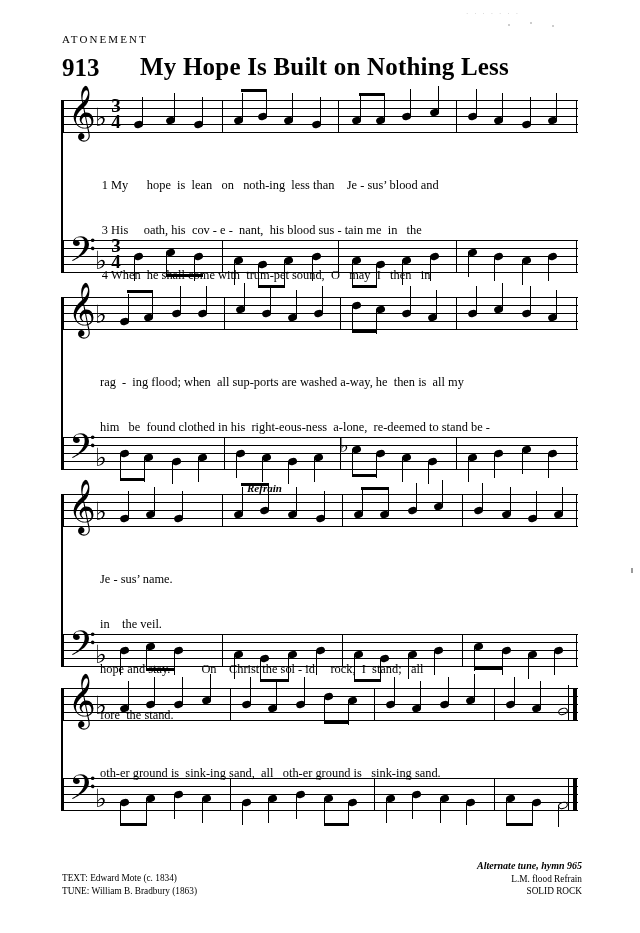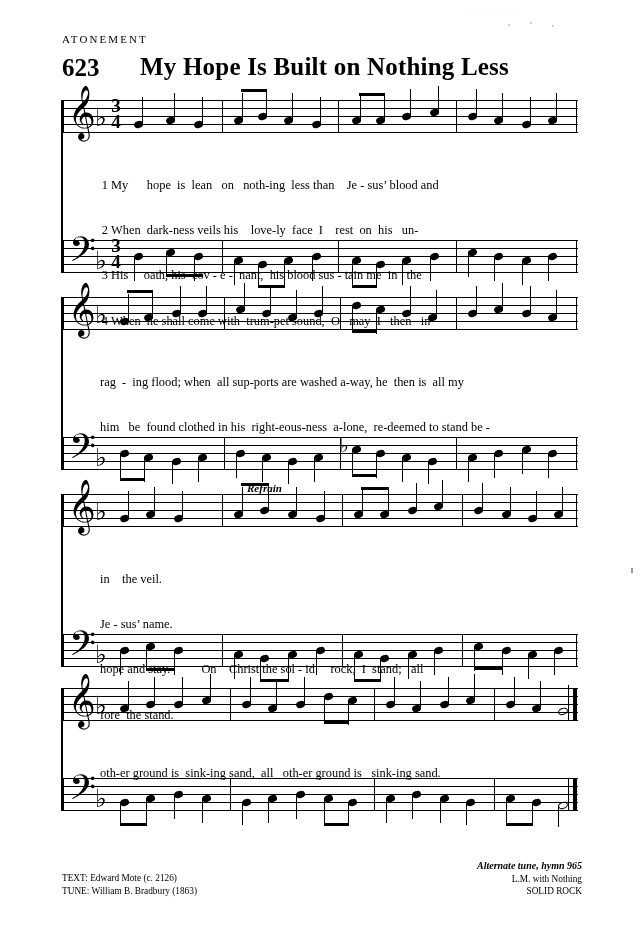--- a/index.html
+++ b/index.html
@@ -247,21 +247,21 @@
 <div class="page">
 
   <div class="scan-noise">· · · · · · ·</div>
   <div class="scan-dot" style="left:508px; top:24px;"></div>
   <div class="scan-dot" style="left:530px; top:22px;"></div>
   <div class="scan-dot" style="left:552px; top:25px;"></div>
   <div class="edge-dot"></div>
 
   <div class="section-label">ATONEMENT</div>
   <div class="title-row">
-    <div class="hymn-number">623</div>
+    <div class="hymn-number">913</div>
     <div class="hymn-title">My Hope Is Built on Nothing Less</div>
   </div>
 
   <div class="system" style="top:100px; height:190px;">
 
     <div class="staff" style="top:0px;">
       <div class="ln"></div>
         <div class="ln"></div>
         <div class="ln"></div>
         <div class="ln"></div>
@@ -308,21 +308,20 @@
         <div class="stem" style="left:440px; top:-7px; height:27px;"></div>
       <div class="note" style="left:460px; top:20.5px;"></div>
         <div class="stem" style="left:468px; top:-3px; height:27px;"></div>
       <div class="note" style="left:486px; top:16.5px;"></div>
         <div class="stem" style="left:494px; top:-7px; height:27px;"></div>
       <div class="bar" style="left:514px;"></div>
     </div>
 
     <div class="lyric-block" style="left:32px; top:48px; width:500px;">
       <div class="lyric-line"><span class="lyric-num">1</span><span>My      hope  is  lean   on   noth-ing  less than    Je - sus’ blood and</span></div>
-      <div class="lyric-line"><span class="lyric-num">2</span><span>When  dark-ness veils his    love-ly  face  I    rest  on  his   un-</span></div>
       <div class="lyric-line"><span class="lyric-num">3</span><span>His     oath, his  cov - e -  nant,  his blood sus - tain me  in   the</span></div>
       <div class="lyric-line"><span class="lyric-num">4</span><span>When  he shall come with  trum-pet sound,  O   may  I   then   in</span></div>
     </div>
 
     <div class="staff" style="top:140px;">
       <div class="ln"></div>
         <div class="ln"></div>
         <div class="ln"></div>
         <div class="ln"></div>
         <div class="ln"></div>
@@ -543,22 +542,22 @@
       <div class="note" style="left:440px; top:16.5px;"></div>
         <div class="stem" style="left:448px; top:-7px; height:27px;"></div>
       <div class="note" style="left:466px; top:20.5px;"></div>
         <div class="stem" style="left:474px; top:-3px; height:27px;"></div>
       <div class="note" style="left:492px; top:16.5px;"></div>
         <div class="stem" style="left:500px; top:-7px; height:27px;"></div>
       <div class="bar" style="left:514px;"></div>
     </div>
 
     <div class="lyric-block" style="left:38px; top:48px; width:500px;">
+      <div class="lyric-line"><span>Je - sus’ name.</span></div>
       <div class="lyric-line"><span>in    the veil.</span></div>
-      <div class="lyric-line"><span>Je - sus’ name.</span></div>
       <div class="lyric-line"><span>hope and stay.          On    Christ the sol - id     rock,  I  stand;   all</span></div>
       <div class="lyric-line"><span>fore  the stand.</span></div>
     </div>
 
     <div class="staff" style="top:140px;">
       <div class="ln"></div>
         <div class="ln"></div>
         <div class="ln"></div>
         <div class="ln"></div>
         <div class="ln"></div>
@@ -723,23 +722,23 @@
       <div class="note open" style="left:496px; top:24px;"></div>
         <div class="stem" style="left:496px; top:27px; height:22px;"></div>
       <div class="bar" style="left:506px;"></div>
       <div class="bar thick" style="left:511px;"></div>
     </div>
 
     <div class="sys-brace" style="top:0px; height:123px;"></div>
   </div>
 
   <div class="credits">
-    <div>TEXT:  Edward Mote (c. 2126)</div>
+    <div>TEXT:  Edward Mote (c. 1834)</div>
     <div>TUNE: William B. Bradbury (1863)</div>
   </div>
 
   <div class="tune-info">
     <div class="alt">Alternate tune, hymn 965</div>
-    <div>L.M. with Nothing</div>
+    <div>L.M. flood Refrain</div>
     <div>SOLID ROCK</div>
   </div>
 
 </div>
 
 </body></html>

